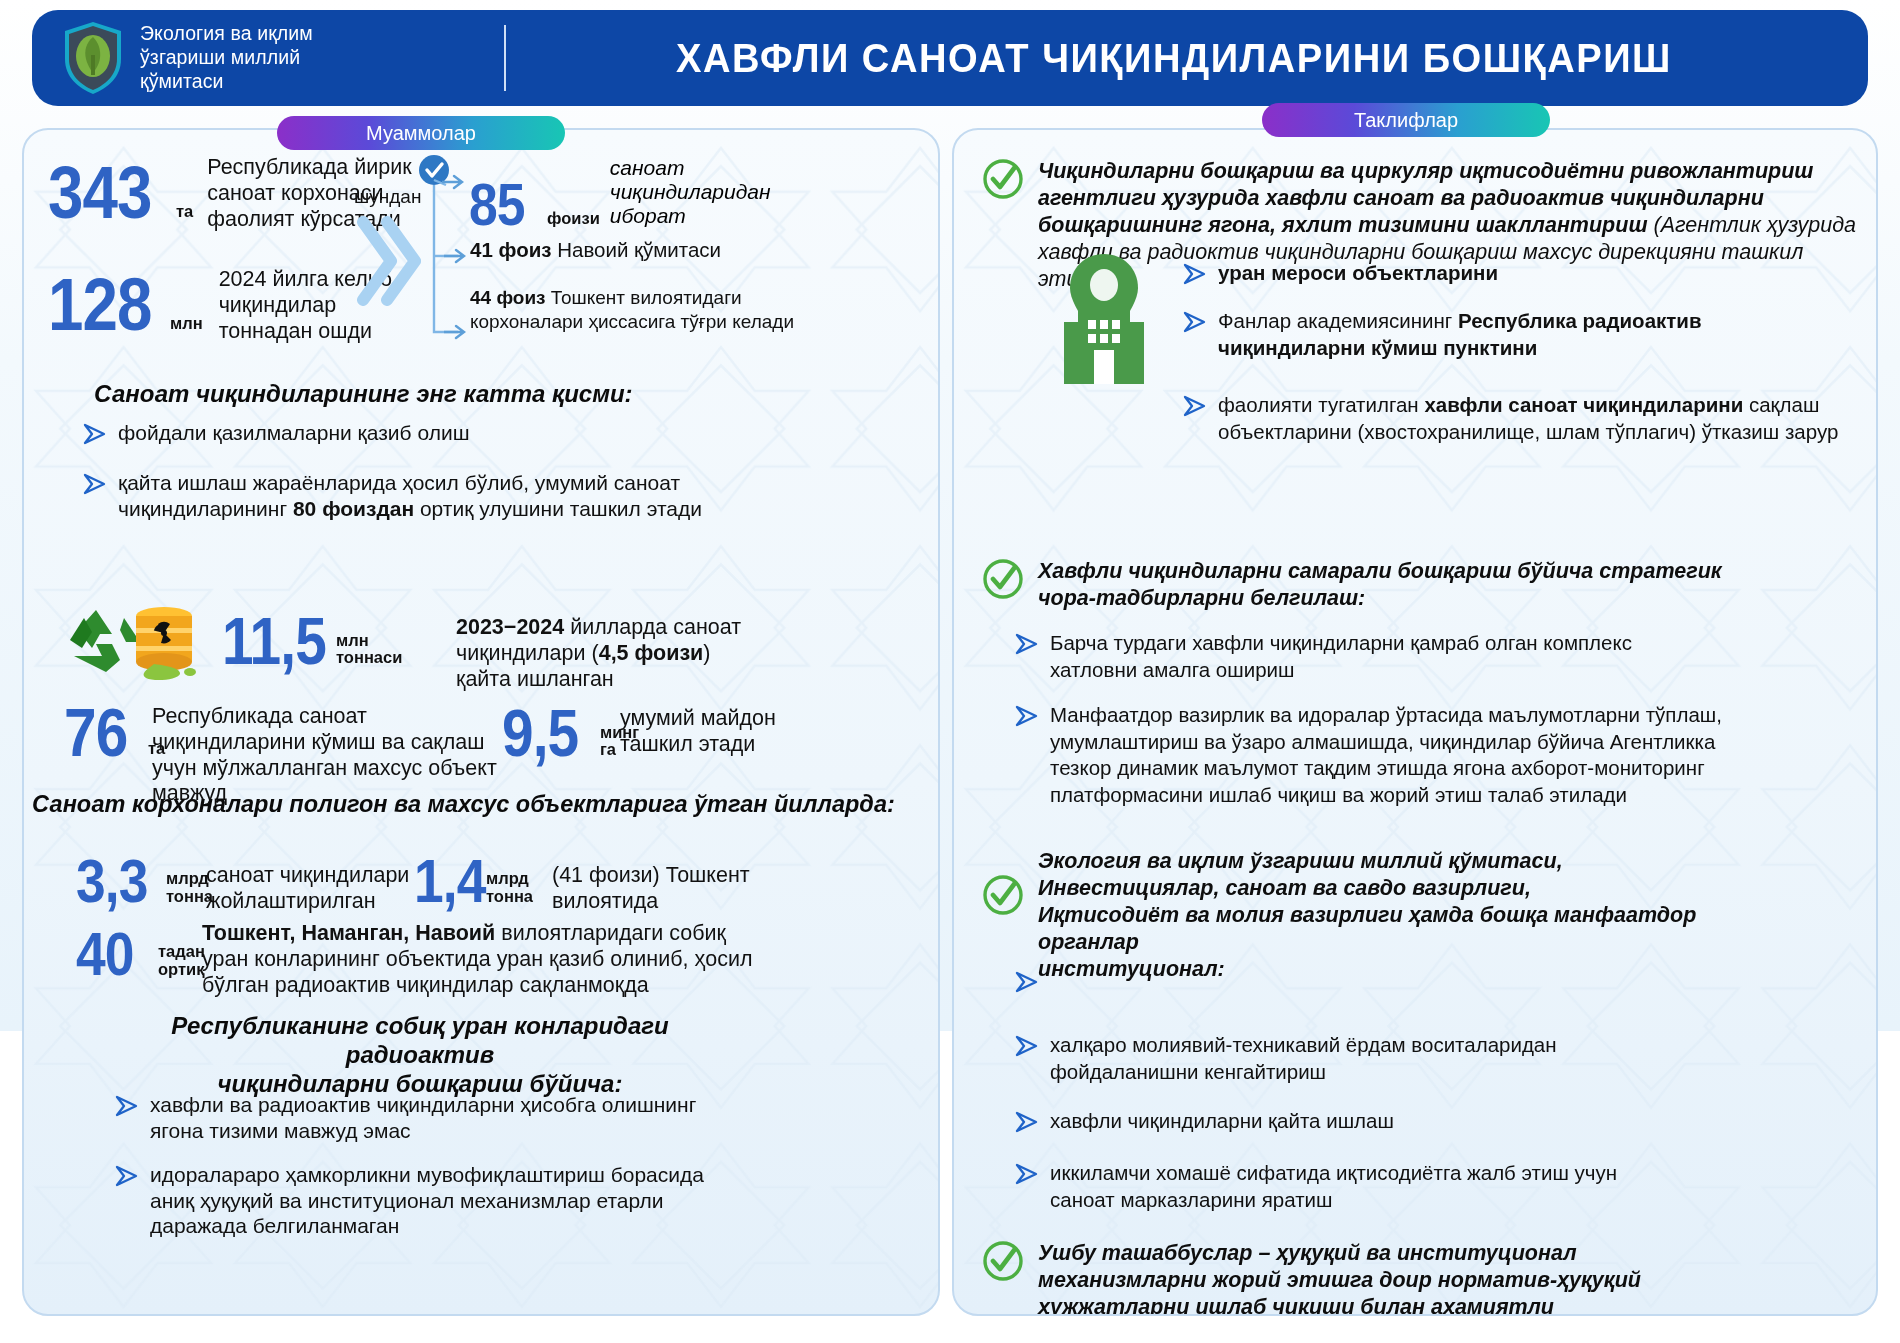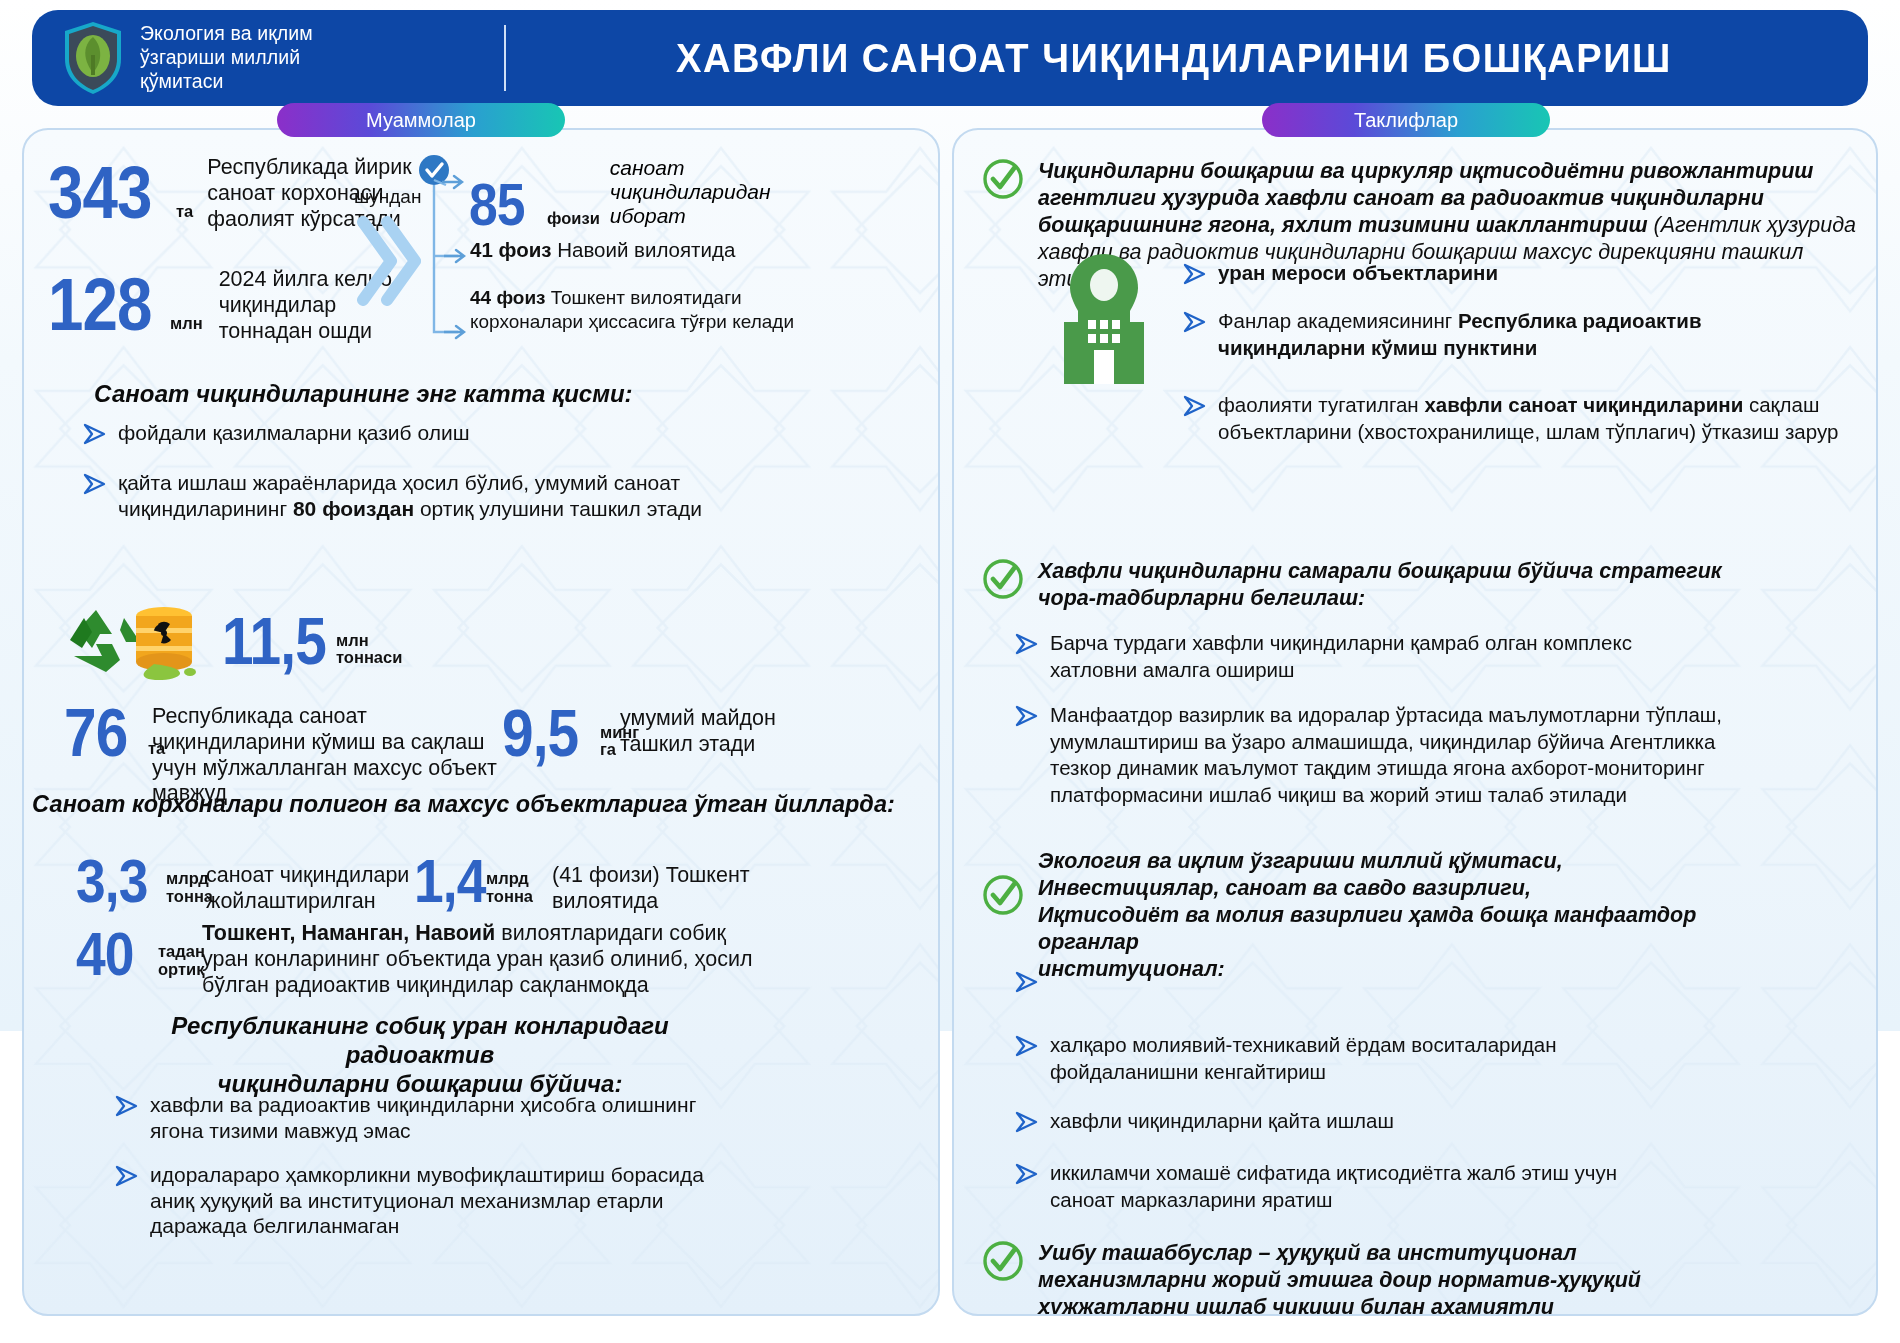--- a/index.html
+++ b/index.html
@@ -86,21 +86,21 @@
     position: absolute;
     top: 103px;
     height: 34px;
     border-radius: 17px;
     background: linear-gradient(90deg,#8b2fc9 0%,#5b4ad8 32%,#2a9fd0 68%,#18c6b4 100%);
     color: #ffffff;
     font-size: 20px;
     display: flex; align-items: center; justify-content: center;
     z-index: 5;
   }
-  .tab.left  { left: 277px; width: 288px; }
+  .tab.left  { left: 277px; width: 288px; margin-top: 13px; }
   .tab.right { left: 1262px; width: 288px; }
 
   .panel-inner { position: relative; width: 100%; height: 100%; z-index: 2; }
 
   
   .big-num {
     color: #2f63c4;
     font-weight: bold;
     font-family: "Liberation Sans", sans-serif;
     letter-spacing: -1px;
@@ -222,21 +222,21 @@
         <path d="M0 8 H18 M12 2 L20 8 L12 14" stroke="#5d9fd8" stroke-width="2.4" fill="none" stroke-linecap="round"></path>
       </svg>
 
       <div class="row" style="left:445px; top:26px; align-items:flex-end;">
         <span class="big-num" style="font-size:60px; width:80px;">85</span>
         <span class="unit" style="margin:0 0 6px -2px;">фоизи</span>
         <span style="font-size:21px; font-style:italic; margin:0 0 5px 10px; width:190px; line-height:1.15; display:inline-block;">саноат чиқиндиларидан иборат</span>
       </div>
 
       <div style="position:absolute; left:446px; top:108px; font-size:20.5px; color:#111;">
-        <b>41 фоиз</b><span> Навоий вилоятида</span>
+        <b>41 фоиз</b><span> Навоий қўмитаси</span>
       </div>
 
       <div style="position:absolute; left:446px; top:156px; width:340px; font-size:19px; color:#111; line-height:1.24;">
         <b>44 фоиз</b><span> Тошкент вилоятидаги корхоналари  ҳиссасига тўғри келади</span>
       </div>
 
       <div class="hdg" style="position:absolute; left:70px; top:250px;">Саноат чиқиндиларининг энг катта қисми:</div>
 
       <div class="bullet" style="left:58px; top:290px; width:600px;">
         <svg class="arrow" viewBox="0 0 28 24">
@@ -278,20 +278,23 @@
         <ellipse cx="128" cy="72" rx="6" ry="4" fill="#8bc53f"></ellipse>
       </svg>
 
       <div class="row" style="left:198px; top:480px; align-items:flex-end;">
         <span class="big-num" style="font-size:66px; width:112px;">11,5</span>
         <div style="margin:0 0 6px 2px;">
           <div class="unit">млн</div>
           <div class="unit">тоннаси</div>
         </div>
       </div>
+      <div class="txt" style="position:absolute; left:432px; top:484px; width:300px;">
+        <b>2023−2024</b><span> йилларда саноат чиқиндилари  (</span><b>4,5 фоизи</b><span>) қайта ишланган</span>
+      </div>
 
       <div class="row" style="left:40px; top:570px;">
         <div style="display:flex; align-items:flex-end;">
           <span class="big-num" style="font-size:68px; width:82px;">76</span>
           <span class="unit" style="margin:0 0 7px 2px;">та</span>
         </div>
       </div>
       <div class="txt" style="position:absolute; left:128px; top:574px; width:350px; line-height:1.2;">Республикада саноат чиқиндиларини кўмиш ва сақлаш учун мўлжалланган махсус объект мавжуд</div>
 
       <div class="row" style="left:478px; top:572px; align-items:flex-end;">

